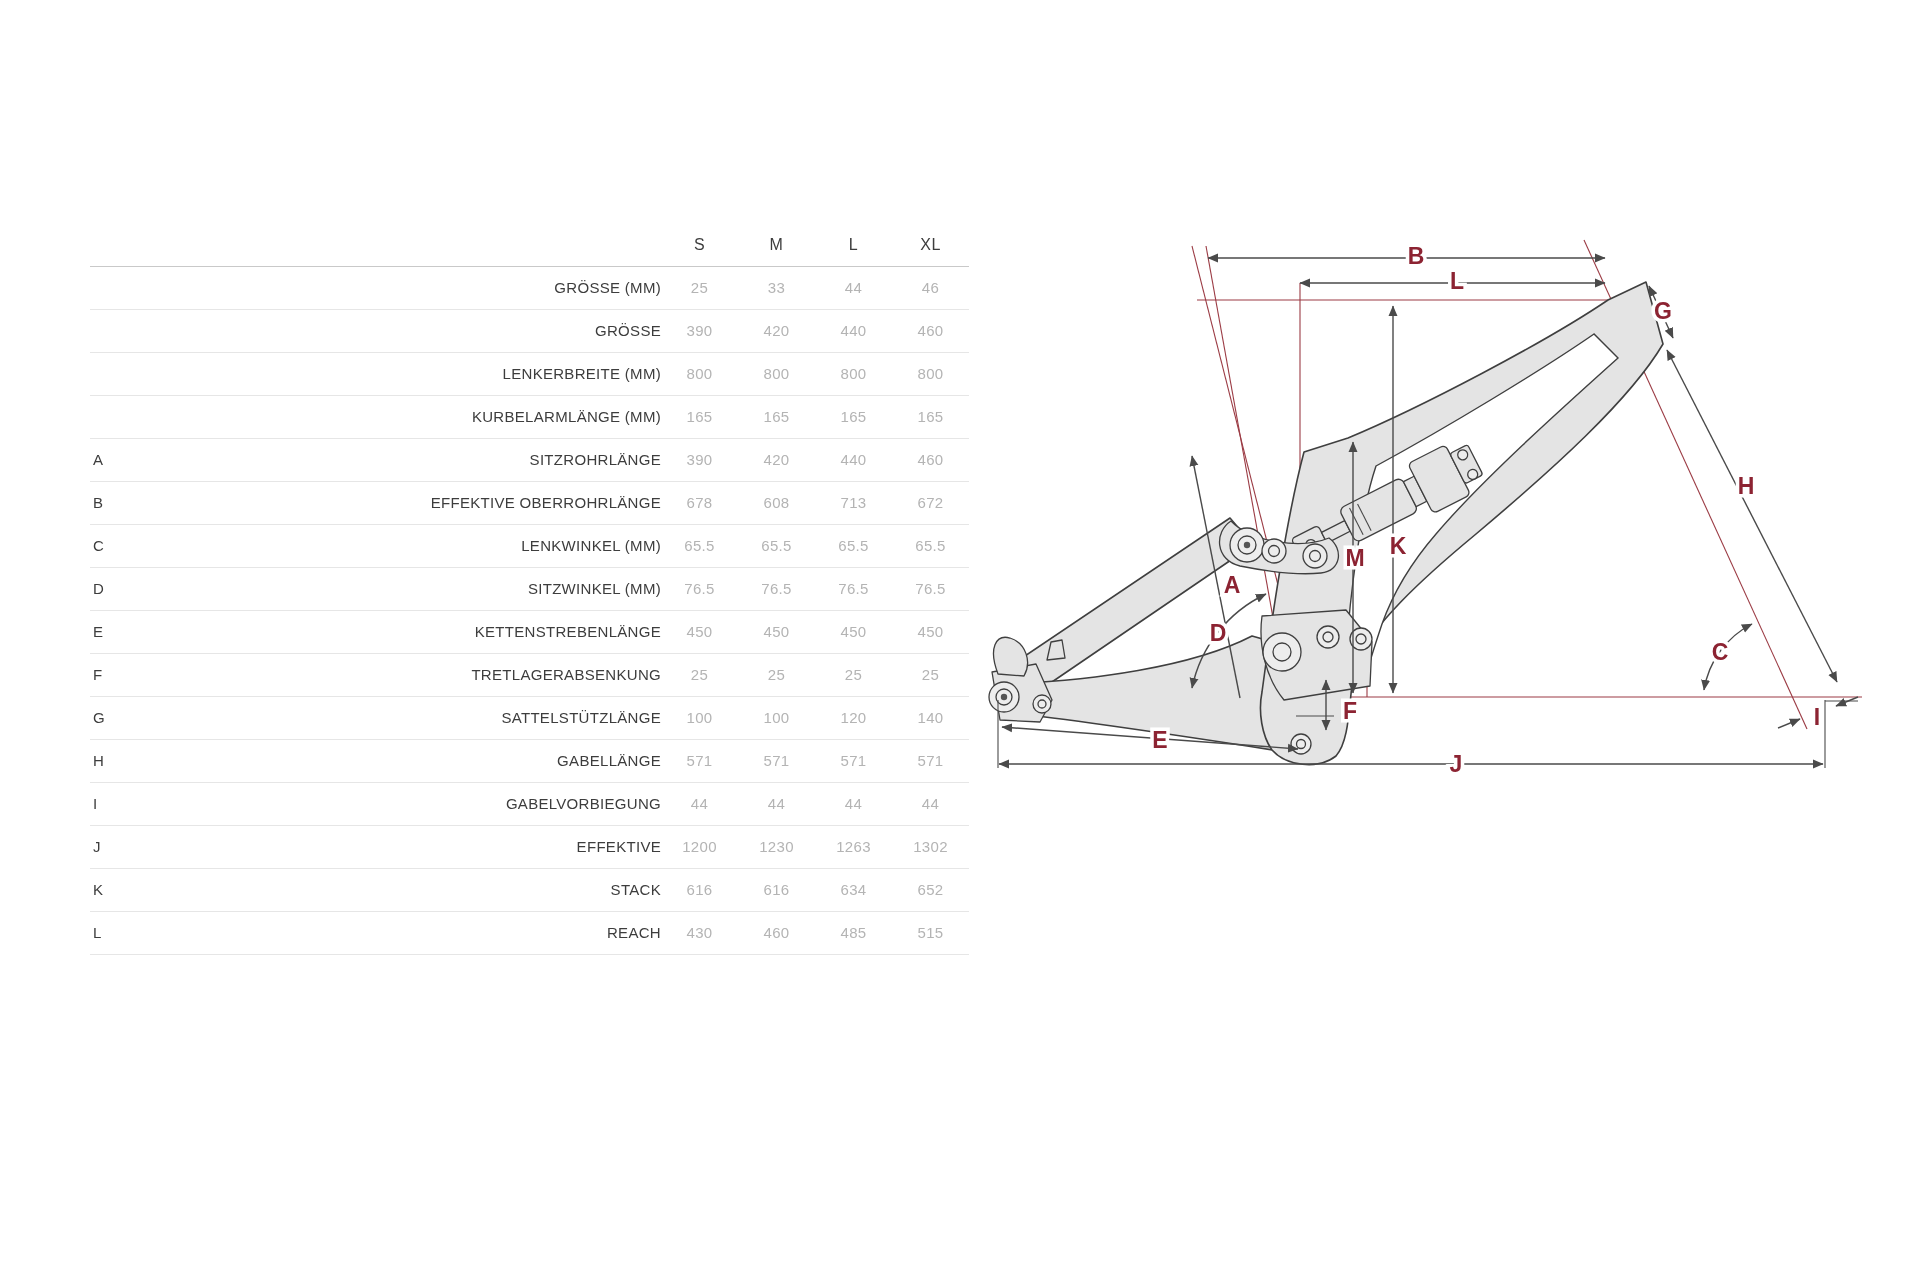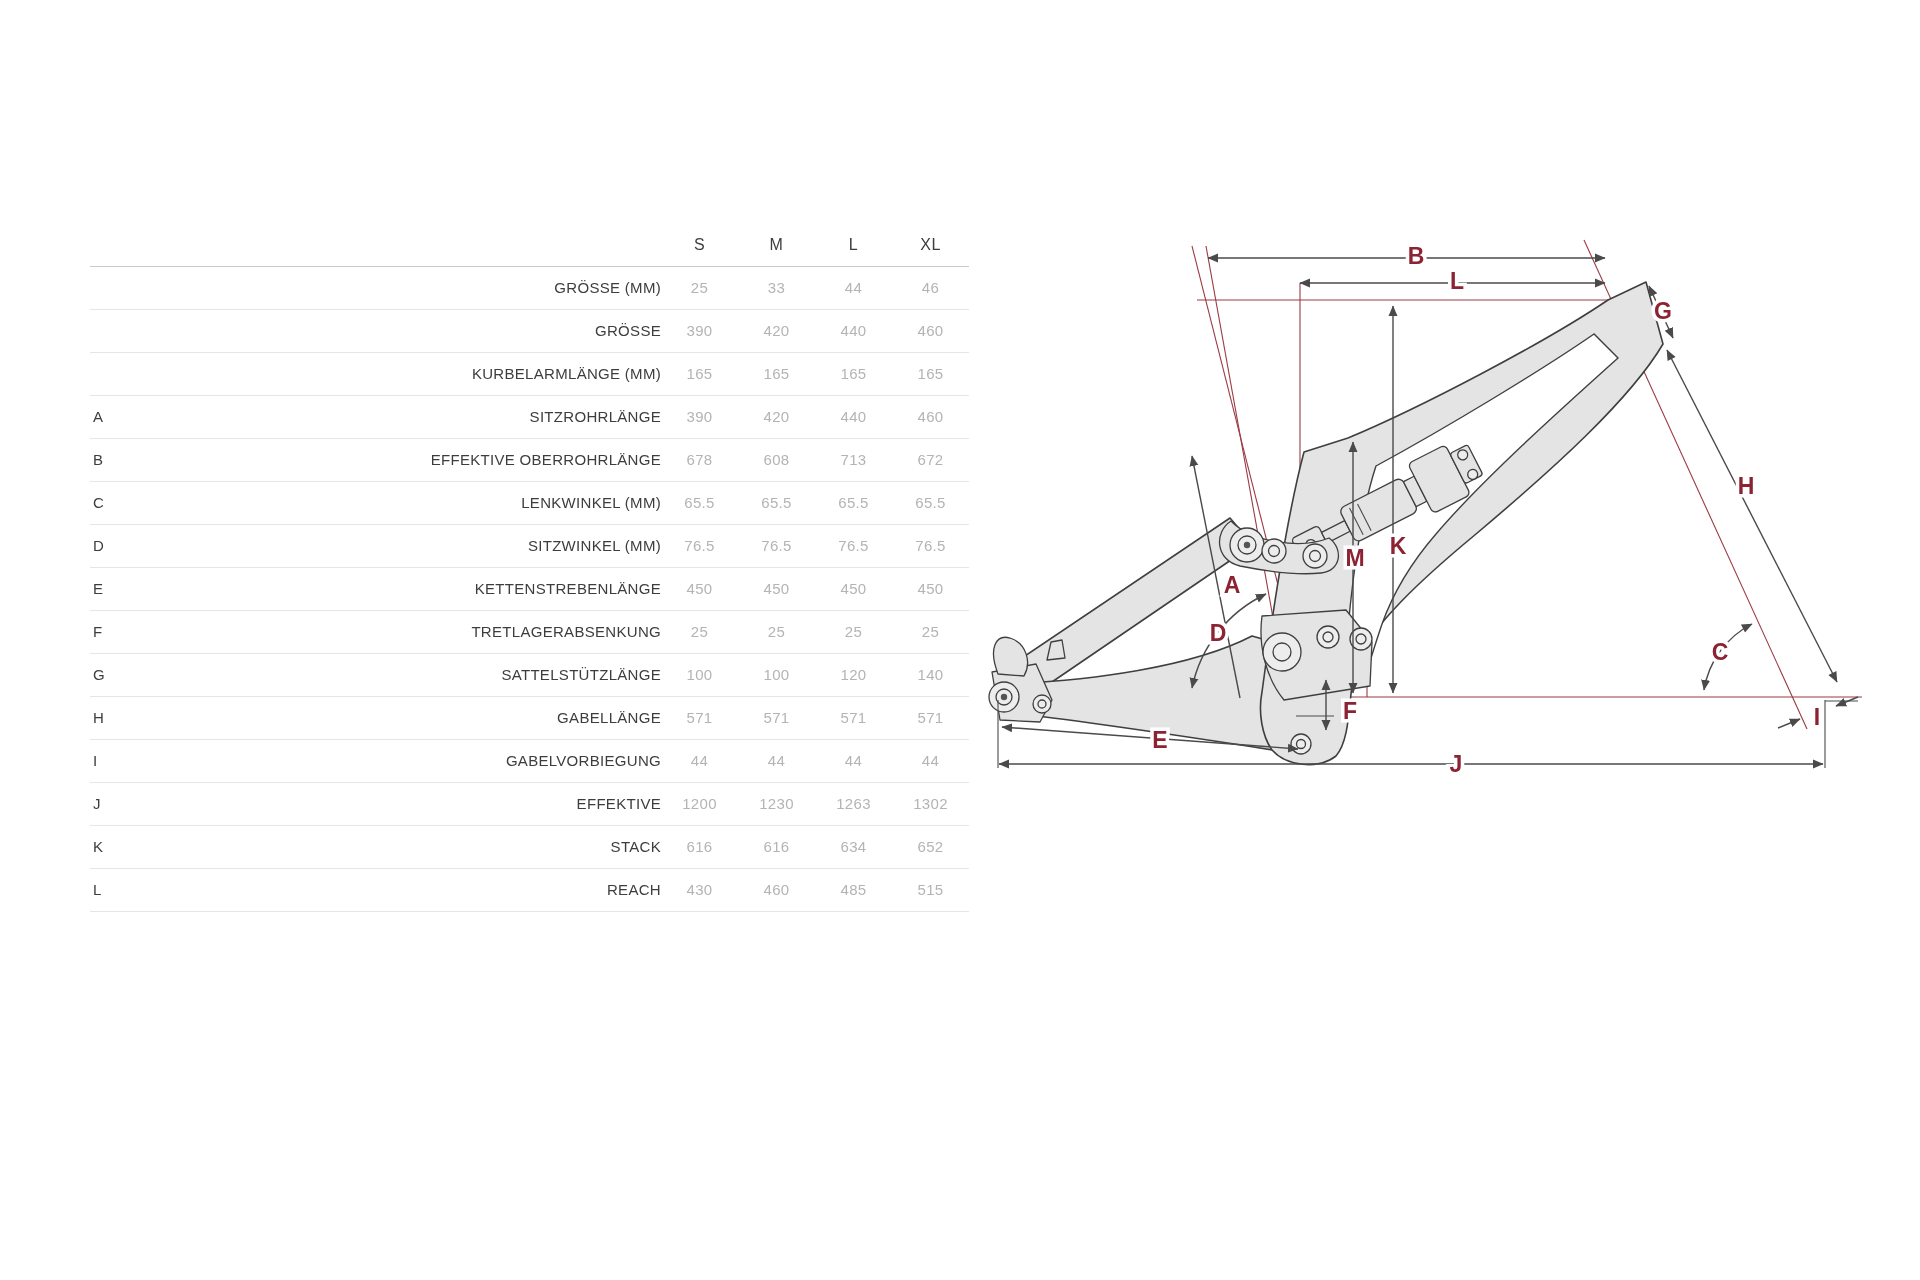--- a/index.html
+++ b/index.html
@@ -207,20 +207,28 @@
           <tr>
             <td class="key"></td>
             <td class="label">GRÖSSE</td>
             <td class="val">390</td>
             <td class="val">420</td>
             <td class="val">440</td>
             <td class="val">460</td>
           </tr>
           <tr>
             <td class="key"></td>
+            <td class="label">LENKERBREITE (MM)</td>
+            <td class="val">800</td>
+            <td class="val">800</td>
+            <td class="val">800</td>
+            <td class="val">800</td>
+          </tr>
+          <tr>
+            <td class="key"></td>
             <td class="label">KURBELARMLÄNGE (MM)</td>
             <td class="val">165</td>
             <td class="val">165</td>
             <td class="val">165</td>
             <td class="val">165</td>
           </tr>
           <tr>
             <td class="key">A</td>
             <td class="label">SITZROHRLÄNGE</td>
             <td class="val">390</td>

